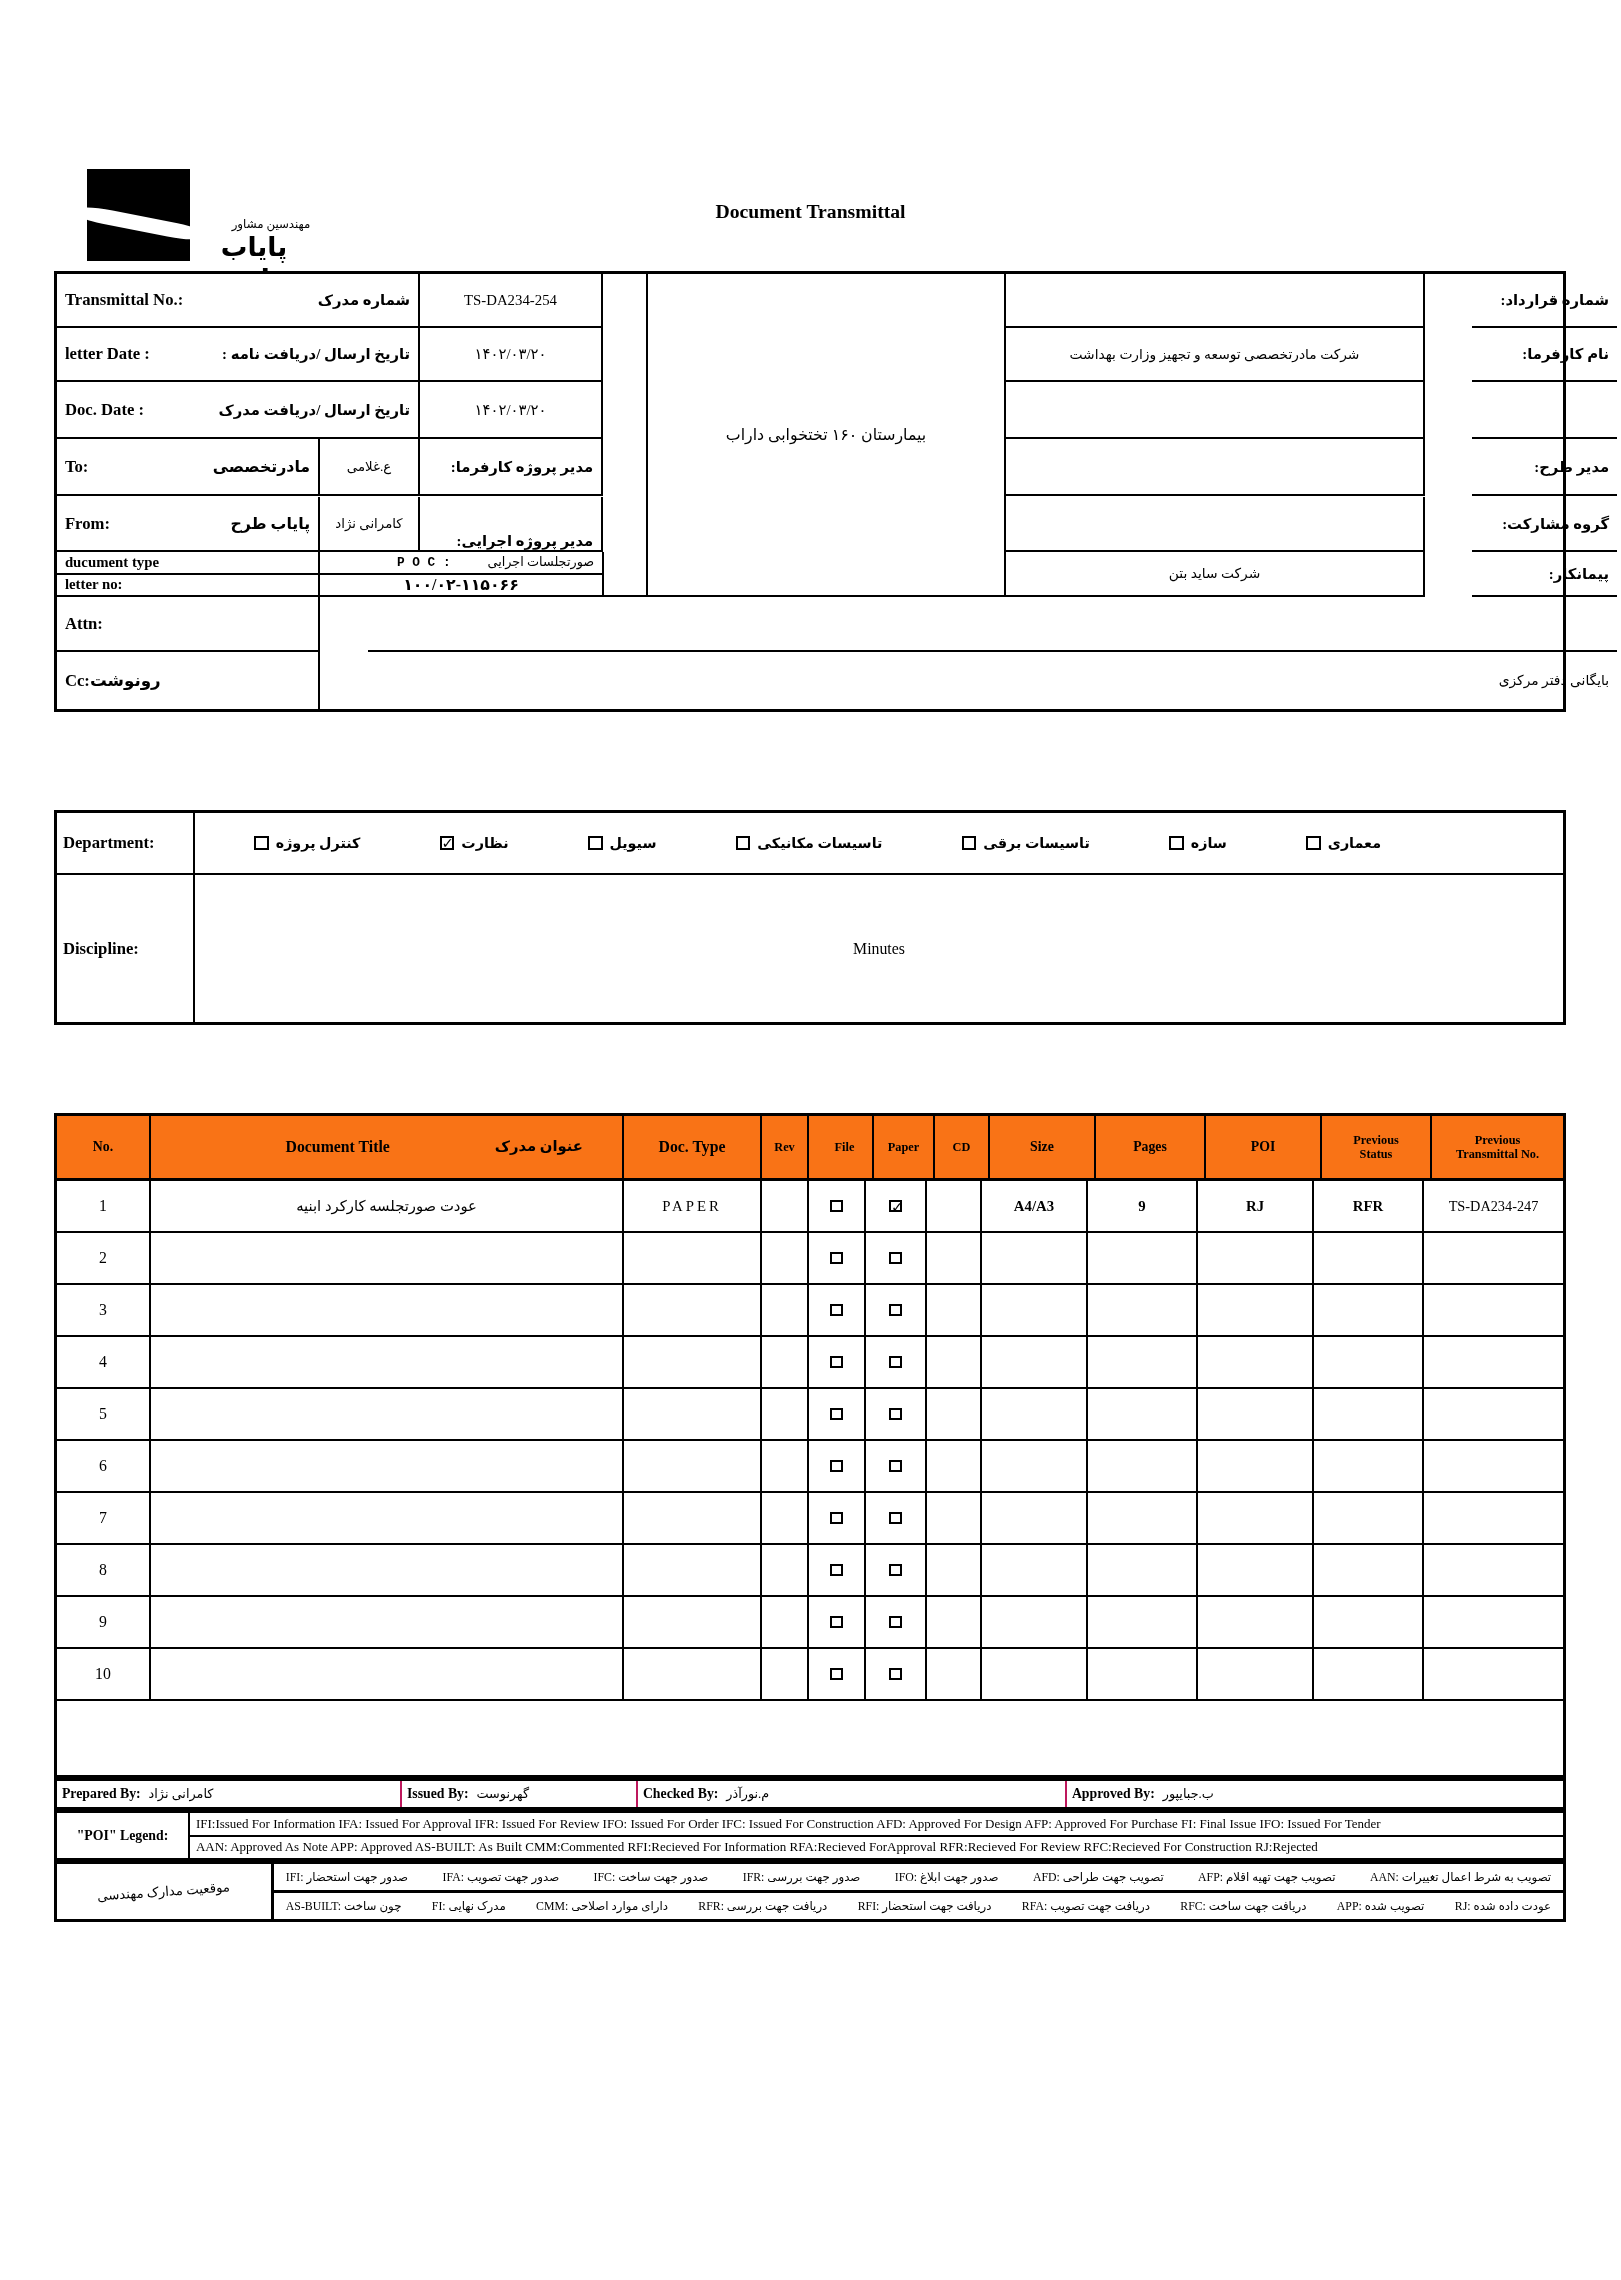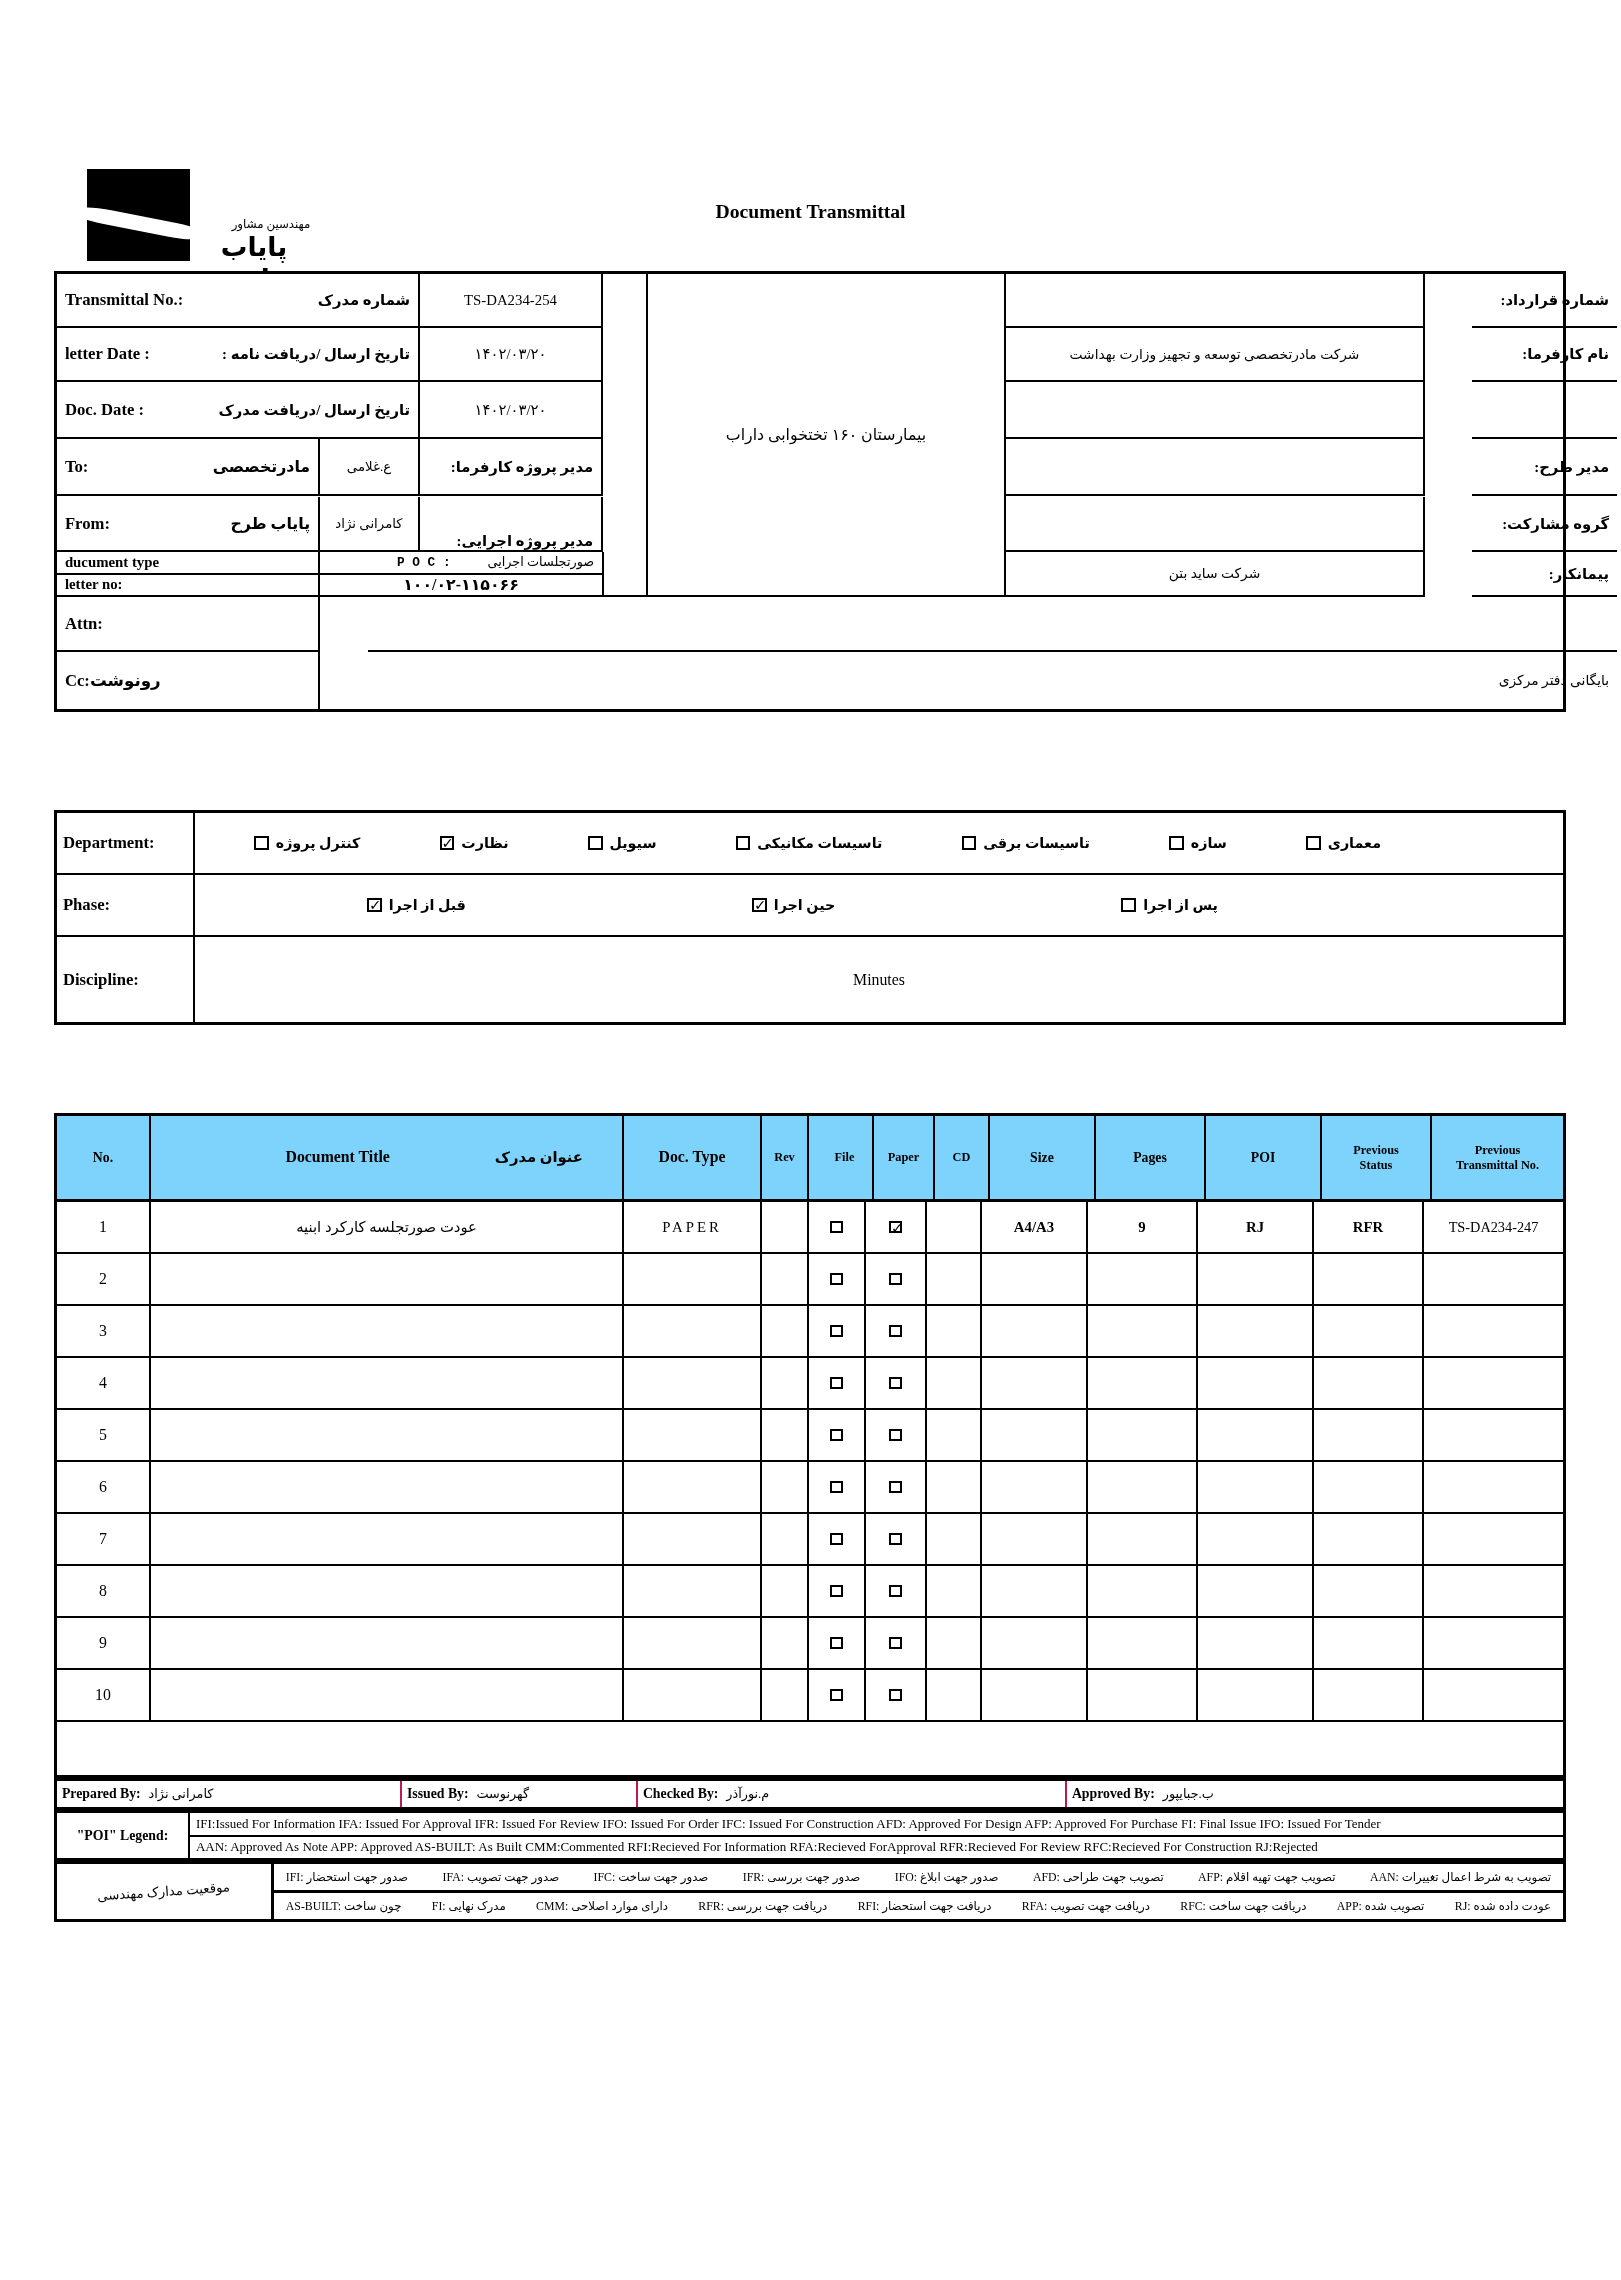--- a/index.html
+++ b/index.html
@@ -50,21 +50,21 @@
              font-size:16.7px; font-weight:bold; flex:none; }
   .f-content { flex:1; display:flex; align-items:center; }
   .dp-items { flex-direction:row-reverse; justify-content:space-between; padding:0 182px 0 59px; }
   .ph-items { flex-direction:row-reverse; justify-content:space-between; padding:0 345px 0 172px; }
   .dp-item { display:flex; align-items:center; gap:6.9px; }
   .dp-label { font-size:14.3px; font-weight:bold; direction:rtl; }
 
   
   #main-table { left:54px; top:1113px; width:1512px; height:665px; display:flex; flex-direction:column; }
   .m-row { display:flex; border-bottom:2px solid #000; height:52px; flex:none; }
-  .m-head { height:86px; background:#7dd3fc; border-bottom:3px solid #000; }
+  .m-head { height:65px; background:#f97316; border-bottom:3px solid #000; }
   .m-cell { border-right:2px solid #000; display:flex; align-items:center; justify-content:center; overflow:hidden; }
   .m-cell:last-child { border-right:none; }
   .hw { font-size:13.8px; font-weight:bold; text-align:center; line-height:1.15; }
   .w-no{width:94px;} .w-title{width:473px;} .w-dtype{width:138px;} .w-rev{width:47px;}
   .w-file{width:57px;} .w-paper{width:61px;} .w-cd{width:55px;} .w-size{width:106px;}
   .w-pages{width:110px;} .w-poi{width:116px;} .w-pstat{width:110px;} .w-ptx{flex:1;}
   .m-foot { flex:1; }
   .row-no { font-size:15.8px; }
   .row-title { font-size:14.8px; direction:rtl; }
   .row-dtype { font-size:14.8px; letter-spacing:3px; }
@@ -259,40 +259,20 @@
           </span>
 
           <span class="dp-item">
             <span class="cb checked"></span>
             <span class="dp-label">نظارت</span>
           </span>
 
           <span class="dp-item">
             <span class="cb"></span>
             <span class="dp-label">کنترل پروژه</span>
-          </span>
-        </div>
-    </div>
-    <div class="f-row" style="height:62px;">
-      <div class="f-label">Phase:</div>
-      <div class="f-content ph-items">
-
-          <span class="dp-item">
-            <span class="cb"></span>
-            <span class="dp-label">پس از اجرا</span>
-          </span>
-
-          <span class="dp-item">
-            <span class="cb checked"></span>
-            <span class="dp-label">حین اجرا</span>
-          </span>
-
-          <span class="dp-item">
-            <span class="cb checked"></span>
-            <span class="dp-label">قبل از اجرا</span>
           </span>
         </div>
     </div>
     <div class="f-row" style="flex:1;">
       <div class="f-label">Discipline:</div>
       <div class="f-content ctr" style="justify-content:center;font-size:15.8px;">Minutes</div>
     </div>
   </div>
 
   <div id="main-table" class="tbl">

